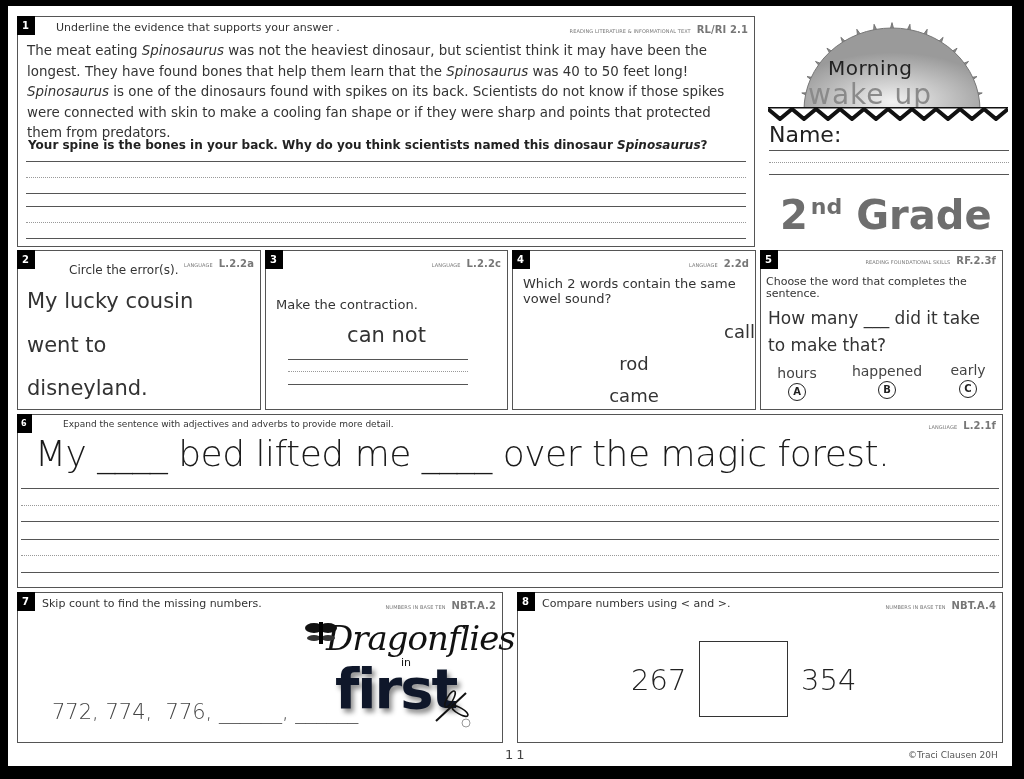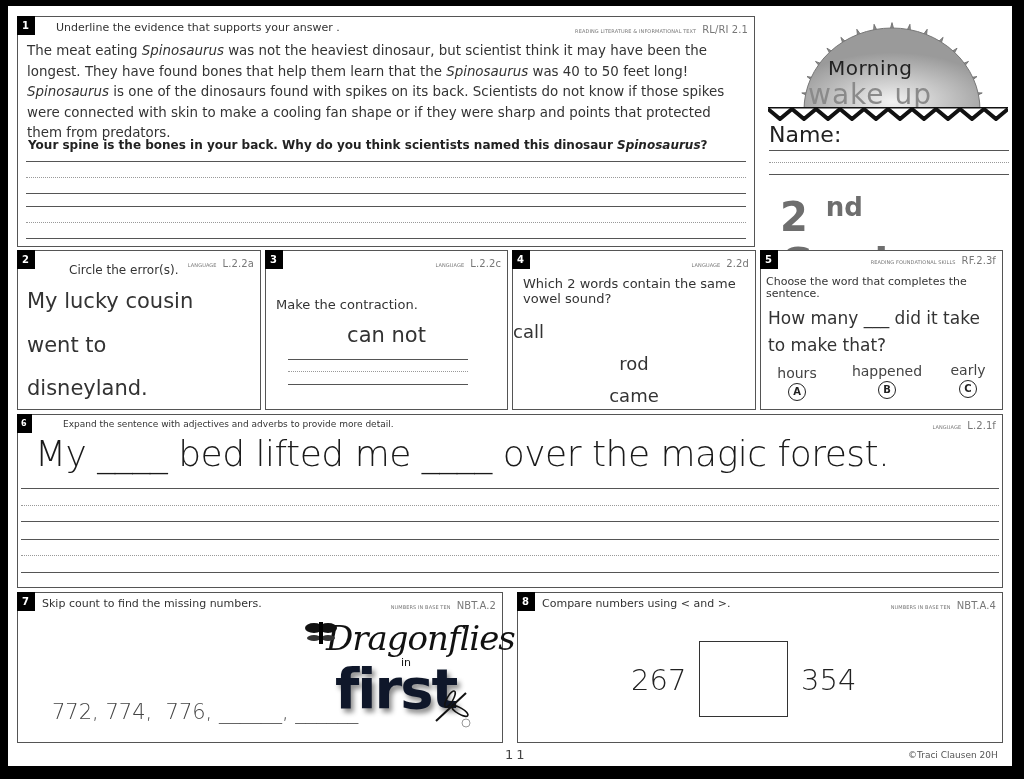--- a/index.html
+++ b/index.html
@@ -13,39 +13,39 @@
   }
   .box {
     position: absolute; border: 1.5px solid #555; background: #fff; box-sizing: border-box;
   }
   .num {
     position: absolute; left: -1px; top: -1px; background: #000; color: #fff;
     font: bold 10px "DejaVu Sans", sans-serif; padding: 4px 6px 3px 5px; line-height: 12px;
   }
   .prompt { position: absolute; font-size: 11px; color: #333; line-height: 13px; }
   .std { position: absolute; right: 6px; font-size: 5px; color: #777; letter-spacing: 0.1px; top: 7px; white-space: nowrap; }
-  .std b { font-weight: normal; font-size: 10px; color: #777; margin-left: 6px; }
+  .std b { font-weight: bold; font-size: 10px; color: #777; margin-left: 6px; }
   .rule-solid { position: absolute; height: 0; border-top: 1.5px solid #555; }
   .rule-dot { position: absolute; height: 0; border-top: 1px dotted #999; }
   .passage {
     position: absolute; left: 9px; top: 24px; width: 720px;
     font-size: 13.4px; line-height: 20.5px; color: #333;
   }
   .passage i { font-style: italic; }
   .q1q { position: absolute; left: 10px; top: 121px; font-weight: bold; font-size: 12px; color: #222; }
   .big { font-family: "DejaVu Sans", sans-serif; color: #333; position: absolute; white-space: nowrap; }
 
   
   .sun { position: absolute; left: 776px; top: 14px; width: 216px; height: 90px; }
   .chevron { position: absolute; left: 760px; top: 101px; width: 240px; height: 14px; }
   .logo-morning { position: absolute; left: 820px; top: 50px; font-size: 20px; color: #222; letter-spacing: 0.5px; }
   .logo-wake { position: absolute; left: 800px; top: 72px; font-size: 28px; color: #8a8a8a; letter-spacing: 1px; font-weight: 400; }
   .name-label { position: absolute; left: 761px; top: 116px; font-size: 22px; color: #222; }
   .grade { position: absolute; left: 772px; top: 186px; font: bold 40px "DejaVu Sans", sans-serif; color: #6e6e6e; letter-spacing: 0px; }
-  .grade sup { font-size: 26px; vertical-align: 15px; margin-left: 18px; }
+  .grade sup { font-size: 22px; vertical-align: 15px; margin-left: 3px; }
 
   .choice { position: absolute; text-align: center; font-size: 14px; color: #444; }
   .choice .circ {
     display: block; margin: 2px auto 0; width: 16px; height: 16px; border: 1.5px solid #222; border-radius: 50%;
     font: bold 10px "DejaVu Sans", sans-serif; line-height: 16px; color: #222;
   }
   .answer-box { position: absolute; border: 1.5px solid #333; }
   .df-script { position: absolute; left: 318px; top: 612px; font: italic 34px "DejaVu Serif", serif; color: #111; letter-spacing: -1px; }
   .df-in { position: absolute; left: 393px; top: 650px; font-size: 11px; color: #111; }
   .df-first { position: absolute; left: 327px; top: 650px; font: bold 56px "DejaVu Sans", sans-serif; color: #0f172a; letter-spacing: -2px; text-shadow: 3px 4px 5px rgba(0,0,0,0.45); }
@@ -141,21 +141,21 @@
     <div class="rule-dot" style="left:22px; width:180px; top:120px;"></div>
     <div class="rule-solid" style="left:22px; width:180px; top:133px;"></div>
   </div>
 
   <div class="box" style="left:504px; top:244px; width:244px; height:160px;">
     <div class="num">4</div>
     <div class="std">
       <span>LANGUAGE</span><b>2.2d</b>
     </div>
     <div class="prompt" style="left:10px; top:25px; width:225px; font-size:13px; line-height:15px;">Which 2 words contain the same vowel sound?</div>
-    <div class="big" style="left:0; right:0; text-align:left; top:70px; font-size:18px;">call</div>
+    <div class="big" style="left:0; right:0; text-align:right; top:70px; font-size:18px;">call</div>
     <div class="big" style="left:0; right:0; text-align:center; top:102px; font-size:18px;">rod</div>
     <div class="big" style="left:0; right:0; text-align:center; top:134px; font-size:18px;">came</div>
   </div>
 
   <div class="box" style="left:752px; top:244px; width:243px; height:160px;">
     <div class="num">5</div>
     <div class="std" style="top:4px;">
       <span>READING FOUNDATIONAL SKILLS</span><b>RF.2.3f</b>
     </div>
     <div class="prompt" style="left:5px; top:25px; width:210px; font-size:11px; line-height:12px;">Choose the word that completes the sentence.</div>

